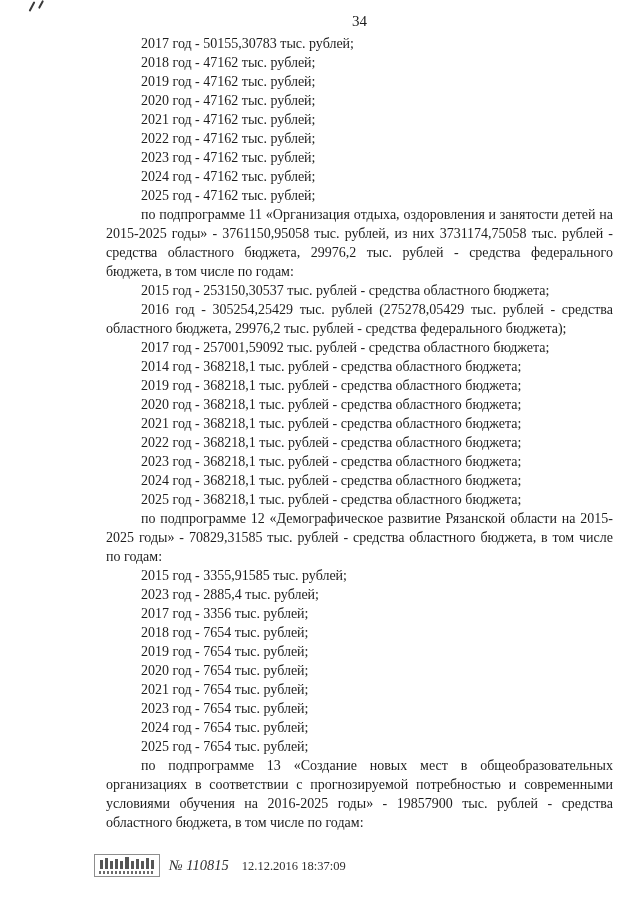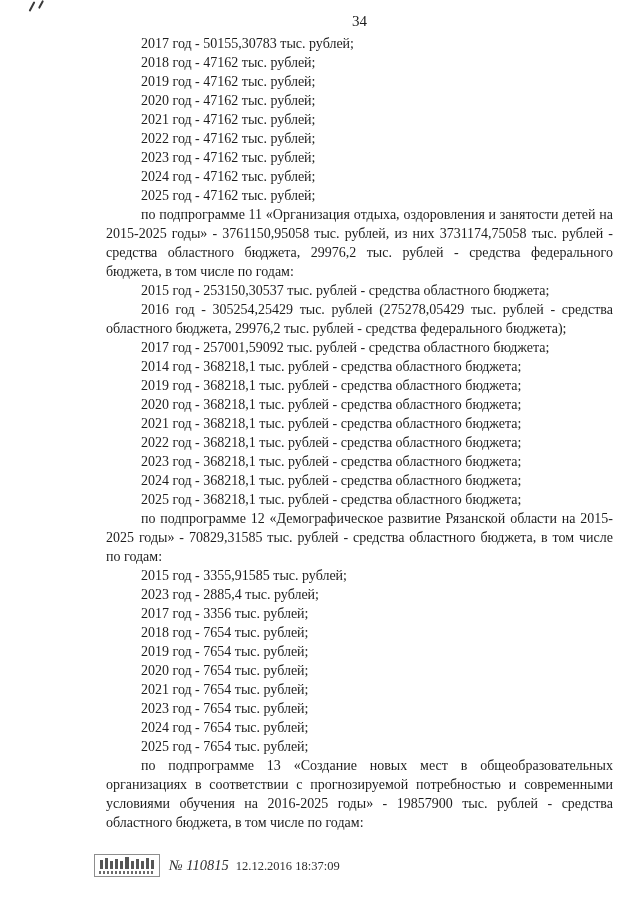--- a/index.html
+++ b/index.html
@@ -83,21 +83,21 @@
     font-size: 12.5px;
     white-space: nowrap;
     padding-bottom: 3px;
     color: #2e2e2e;
   }
   .stamp-no {
     font-style: italic;
     font-size: 14.5px;
     margin-right: 4px;
   }
-  .stamp-datetime { }
+  .stamp-datetime { margin-left: 6px; }
 </style>
 </head>
 <body>
 
 <div class="page">
 
   <div class="corner-mark">
     <div class="stroke s1"></div>
     <div class="stroke s2"></div>
   </div>

